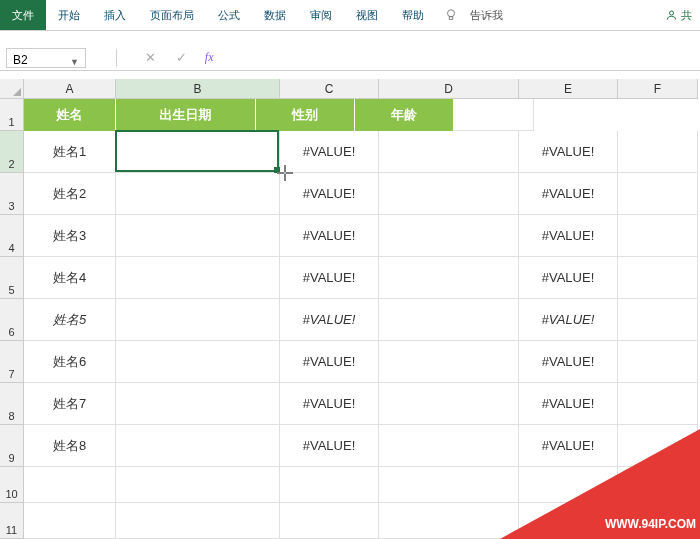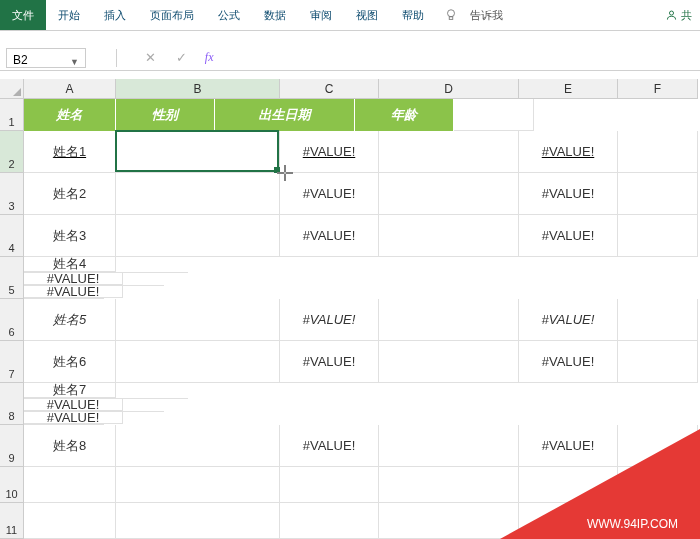--- a/index.html
+++ b/index.html
@@ -27,32 +27,32 @@
   .col-h { background: #f0f0f0; border-right: 1px solid #ccc; border-bottom: 1px solid #ccc; display: flex; align-items: center; justify-content: center; font-size: 12px; color: #333; }
   .col-h.active { background: #d8e8d8; }
   
   .row-headers { position: absolute; left: 0; top: 20px; width: 24px; }
   .row-h { background: #f0f0f0; border-right: 1px solid #ccc; border-bottom: 1px solid #ccc; display: flex; align-items: flex-end; justify-content: center; font-size: 11px; color: #333; padding-bottom: 2px; }
   .row-h.active { background: #d8e8d8; }
   
   .cells { margin-left: 24px; margin-top: 0; }
   .row { display: flex; }
   .cell { border-right: 1px solid #e0e0e0; border-bottom: 1px solid #e0e0e0; display: flex; align-items: center; justify-content: center; font-size: 13px; color: #333; overflow: hidden; }
-  .header-cell { background: #8BC34A; color: #fff; font-weight: bold; border-right: 1px solid #fff; border-bottom: none; font-style: italic; }
+  .header-cell { background: #8BC34A; color: #fff; font-weight: bold; border-right: 1px solid #fff; border-bottom: none; }
   .cw-A { width: 92px; } .cw-B { width: 164px; } .cw-C { width: 99px; } .cw-D { width: 140px; } .cw-E { width: 99px; } .cw-F { width: 80px; }
   
   .selected-cell { position: absolute; border: 2px solid #217346; pointer-events: none; }
   .fill-handle { position: absolute; width: 6px; height: 6px; background: #217346; right: -3px; bottom: -3px; }
   
   .cursor-cross { position: absolute; left: 276px; top: 178px; pointer-events: none; }
   .cursor-cross svg { display: block; }
   
   .watermark { position: absolute; right: 0; bottom: 0; }
   .wm-tri { width: 0; height: 0; border-left: 200px solid transparent; border-bottom: 110px solid #E53935; }
-  .wm-text { position: absolute; right: 22px; bottom: 8px; color: #fff; text-align: right; font-weight: normal; }
+  .wm-text { position: absolute; right: 4px; bottom: 8px; color: #fff; text-align: right; font-weight: bold; }
   .wm-text .l1 { font-size: 12px; }
   .wm-text .l2 { font-size: 18px; margin-top: 2px; }
   
   .lightbulb { width: 14px; height: 14px; }
   .share-icon { width: 13px; height: 13px; }
 </style>
 </head>
 <body>
 
 <div class="ribbon-tabs">
@@ -115,27 +115,27 @@
     <div class="row-h" style="height:42px">7</div>
     <div class="row-h" style="height:42px">8</div>
     <div class="row-h" style="height:42px">9</div>
     <div class="row-h" style="height:36px">10</div>
     <div class="row-h" style="height:36px">11</div>
   </div>
 
   <div class="cells">
     <div class="row" style="height:32px">
       <div class="cell header-cell cw-A">姓名</div>
+      <div class="cell header-cell cw-D">出生日期</div>
       <div class="cell header-cell cw-C">性别</div>
-      <div class="cell header-cell cw-D">出生日期</div>
       <div class="cell header-cell cw-E">年龄</div>
       <div class="cell cw-F"></div>
     </div>
     <div id="data-rows">
-        <div class="row" style="height: 42px; text-decoration: underline;">
+        <div class="row" style="height: 42px;">
           <div class="cell cw-A">姓名1</div>
           <div class="cell cw-B"></div>
           <div class="cell cw-C">#VALUE!</div>
           <div class="cell cw-D"></div>
           <div class="cell cw-E">#VALUE!</div>
           <div class="cell cw-F"></div>
         </div>
         <div class="row" style="height: 42px; text-align: center;">
           <div class="cell cw-A">姓名2</div>
           <div class="cell cw-B"></div>
@@ -145,21 +145,21 @@
           <div class="cell cw-F"></div>
         </div>
         <div class="row" style="height: 42px;">
           <div class="cell cw-A">姓名3</div>
           <div class="cell cw-B"></div>
           <div class="cell cw-C">#VALUE!</div>
           <div class="cell cw-D"></div>
           <div class="cell cw-E">#VALUE!</div>
           <div class="cell cw-F"></div>
         </div>
-        <div class="row" style="height: 42px; flex-direction: column;">
+        <div class="row" style="height: 42px;">
           <div class="cell cw-A">姓名4</div>
           <div class="cell cw-B"></div>
           <div class="cell cw-C">#VALUE!</div>
           <div class="cell cw-D"></div>
           <div class="cell cw-E">#VALUE!</div>
           <div class="cell cw-F"></div>
         </div>
         <div class="row" style="height: 42px; font-style: italic;">
           <div class="cell cw-A">姓名5</div>
           <div class="cell cw-B"></div>
@@ -169,21 +169,21 @@
           <div class="cell cw-F"></div>
         </div>
         <div class="row" style="height: 42px;">
           <div class="cell cw-A">姓名6</div>
           <div class="cell cw-B"></div>
           <div class="cell cw-C">#VALUE!</div>
           <div class="cell cw-D"></div>
           <div class="cell cw-E">#VALUE!</div>
           <div class="cell cw-F"></div>
         </div>
-        <div class="row" style="height: 42px; flex-direction: column;">
+        <div class="row" style="height: 42px;">
           <div class="cell cw-A">姓名7</div>
           <div class="cell cw-B"></div>
           <div class="cell cw-C">#VALUE!</div>
           <div class="cell cw-D"></div>
           <div class="cell cw-E">#VALUE!</div>
           <div class="cell cw-F"></div>
         </div>
         <div class="row" style="height: 42px;">
           <div class="cell cw-A">姓名8</div>
           <div class="cell cw-B"></div>

